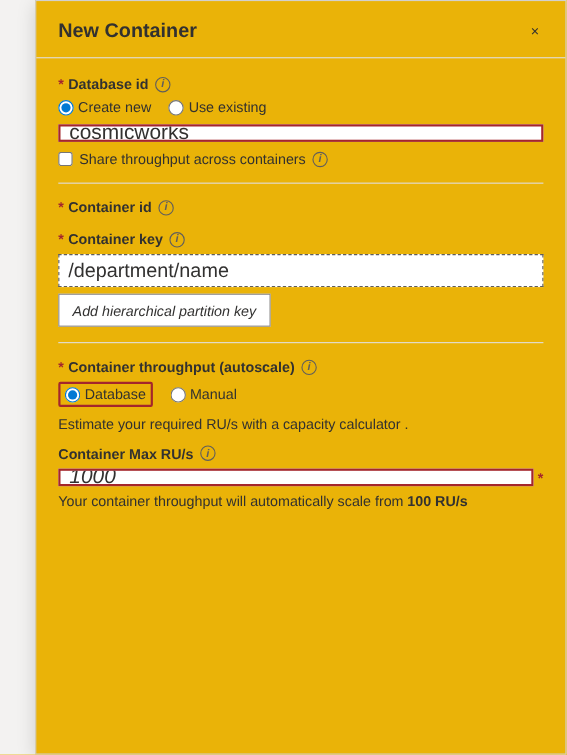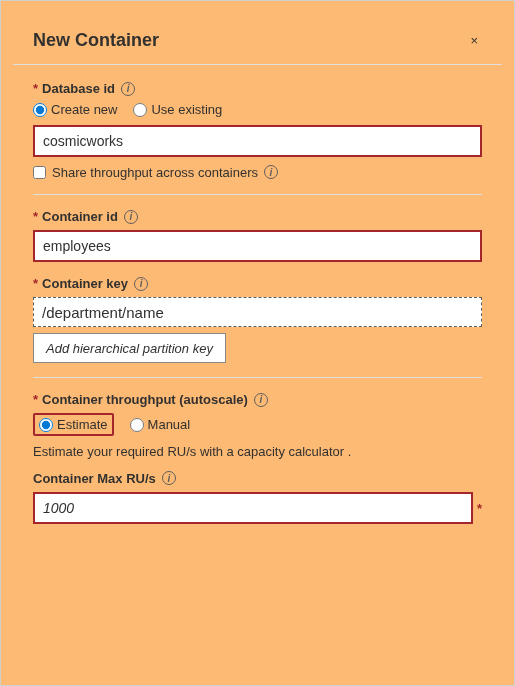--- a/index.html
+++ b/index.html
@@ -13,27 +13,28 @@
 
     body {
       background: #f3f2f1;
       display: flex;
       justify-content: center;
       align-items: center;
       min-height: 100vh;
     }
 
     .modal {
-      background: #fdba74;
+      background: #eab308;
       width: 515px;
       min-height: 686px;
       border: 1px solid #d2d0ce;
       box-shadow: 0 4px 16px rgba(0,0,0,0.15);
-      padding: 12px;
+      padding: 0;
       position: relative;
+      margin-left: 32px;
     }
 
     .modal-header {
       display: flex;
       justify-content: space-between;
       align-items: center;
       padding: 16px 20px 12px 20px;
       border-bottom: 1px solid #e1dfdd;
     }
 
@@ -110,24 +111,24 @@
 
     .radio-label input[type="radio"] {
       accent-color: #0078d4;
       width: 14px;
       height: 14px;
       cursor: pointer;
     }
 
     .text-input {
       width: 100%;
-      height: 32px;
+      height: 16px;
       padding: 4px 8px;
       border: 1px solid #8a8886;
-      font-size: 14px;
+      font-size: 19px;
       color: #323130;
       outline: none;
     }
 
     .input-highlighted {
       border: 2px solid #a4262c;
     }
 
     .checkbox-row {
       display: flex;
@@ -139,30 +140,30 @@
     .checkbox-row input[type="checkbox"] {
       width: 13px;
       height: 13px;
       cursor: pointer;
     }
 
     .checkbox-label {
       font-size: 13px;
       cursor: pointer;
       display: flex;
-      align-items: flex-start;
+      align-items: center;
       gap: 4px;
     }
 
     .partition-key-input {
       width: 100%;
       height: 30px;
       padding: 4px 8px;
       border: 1.5px dashed #605e5c;
-      font-size: 15px;
+      font-size: 18px;
       color: #323130;
       outline: none;
     }
 
     .add-partition-btn {
       margin-top: 6px;
       padding: 5px 12px;
       background: #ffffff;
       border: 1px solid #8a8886;
       cursor: pointer;
@@ -299,21 +300,20 @@
     </div>
 
     <hr class="divider">
 
     <div class="field-section">
       <div class="field-label">
         <span class="required-star">*</span>
         <span>Container id</span>
         <span class="info-icon">i</span>
       </div>
-      <input type="text" class="text-input input-highlighted" value="employees" style="">
     </div>
 
     <div class="field-section">
       <div class="field-label">
         <span class="required-star">*</span>
         <span>Container key</span>
         <span class="info-icon">i</span>
       </div>
       <input type="text" class="partition-key-input" value="/department/name" style="">
       <button class="add-partition-btn">
@@ -326,21 +326,21 @@
     <div class="throughput-section">
       <div class="throughput-label">
         <span class="required-star">*</span>
         <span>Container throughput (autoscale)</span>
         <span class="info-icon">i</span>
       </div>
 
       <div class="throughput-radio-group">
         <label class="radio-label autoscale-highlighted">
           <input type="radio" name="throughput-radio" checked="" style="">
-          <span>Estimate</span>
+          <span>Database</span>
         </label>
         <label class="radio-label">
           <input type="radio" name="throughput-radio" style="">
           <span>Manual</span>
         </label>
       </div>
 
       <div class="estimate-text">
         <span>Estimate your required RU/s with a</span>
         <a class="link" href="#">
@@ -352,16 +352,20 @@
       <div class="max-rus-label">
         <span>Container Max RU/s</span>
         <span class="info-icon">i</span>
       </div>
 
       <div class="input-with-asterisk">
         <input type="text" class="text-input input-highlighted" style="width: 120px; font-style: italic;" value="1000">
         <span class="asterisk-right">*</span>
       </div>
 
+      <div class="scale-info-text">
+        <span>Your container throughput will automatically scale from</span>
+        <strong>100 RU/s</strong>
+      </div>
     </div>
 
   </div>
 </div>
 
 </body></html>

